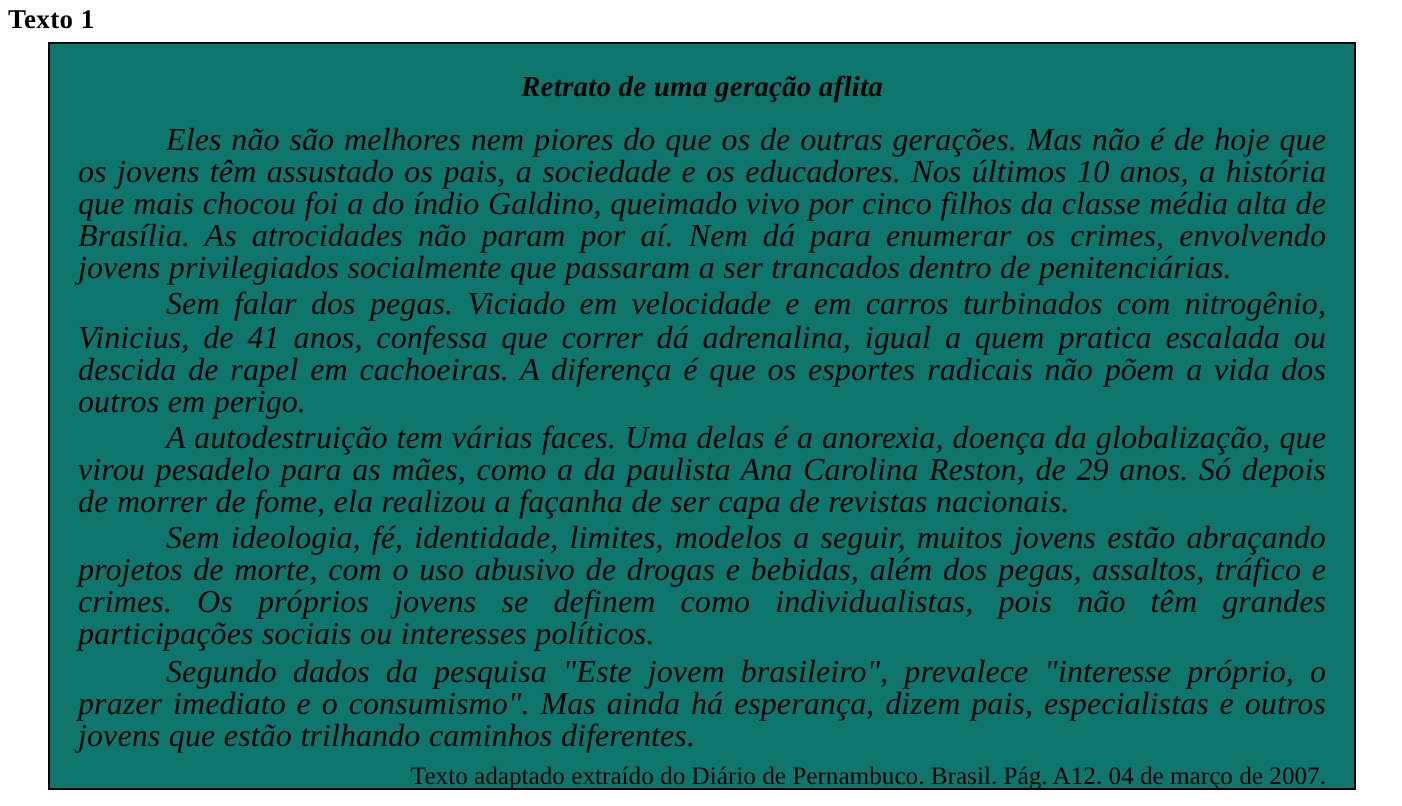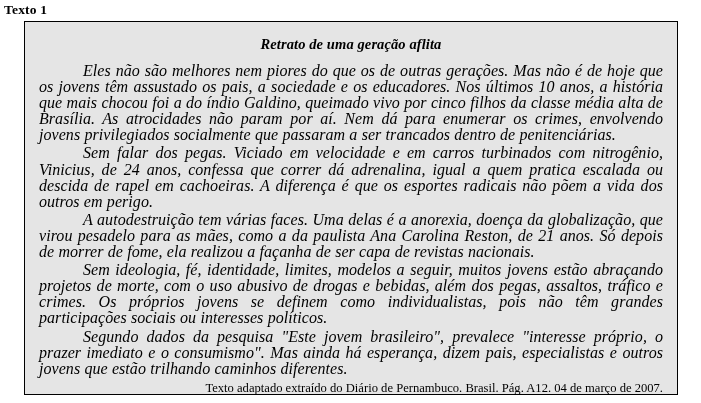--- a/index.html
+++ b/index.html
@@ -33,21 +33,21 @@
   }
   .box {
     position: absolute;
     top: 21px;
     left: 24px;
     width: 654px;
     height: 374px;
     border: 1px solid #000000;
     box-sizing: border-box;
     padding: 9px 14px 6px 14px;
-    background: #e5e5e5;
+    background: #0f766e;
   }
   .title {
     text-align: center;
     font-style: italic;
     font-weight: bold;
     font-size: 14.5px;
     line-height: 18px;
     margin: 4px 0 10px 0;
     letter-spacing: 0.1px;
   }
@@ -74,21 +74,21 @@
 
 <div class="page">
 
   <div class="label-texto">Texto 1</div>
 
   <div class="box">
 
     <div class="title">Retrato de uma geração aflita</div>
 
     <p class="para">Eles não são melhores nem piores do que os de outras gerações. Mas não é de hoje que os jovens têm assustado os pais, a sociedade e os educadores. Nos últimos 10 anos, a história que mais chocou foi a do índio Galdino, queimado vivo por cinco filhos da classe média alta de Brasília. As atrocidades não param por aí. Nem dá para enumerar os crimes, envolvendo jovens privilegiados socialmente que passaram a ser trancados dentro de penitenciárias.</p>
-    <p class="para">Sem falar dos pegas. Viciado em velocidade e em carros turbinados com nitrogênio, Vinicius, de 24 anos, confessa que correr dá adrenalina, igual a quem pratica escalada ou descida de rapel em cachoeiras. A diferença é que os esportes radicais não põem a vida dos outros em perigo.</p>
-    <p class="para">A autodestruição tem várias faces. Uma delas é a anorexia, doença da globalização, que virou pesadelo para as mães, como a da paulista Ana Carolina Reston, de 21 anos. Só depois de morrer de fome, ela realizou a façanha de ser capa de revistas nacionais.</p>
+    <p class="para">Sem falar dos pegas. Viciado em velocidade e em carros turbinados com nitrogênio, Vinicius, de 41 anos, confessa que correr dá adrenalina, igual a quem pratica escalada ou descida de rapel em cachoeiras. A diferença é que os esportes radicais não põem a vida dos outros em perigo.</p>
+    <p class="para">A autodestruição tem várias faces. Uma delas é a anorexia, doença da globalização, que virou pesadelo para as mães, como a da paulista Ana Carolina Reston, de 29 anos. Só depois de morrer de fome, ela realizou a façanha de ser capa de revistas nacionais.</p>
     <p class="para">Sem ideologia, fé, identidade, limites, modelos a seguir, muitos jovens estão abraçando projetos de morte, com o uso abusivo de drogas e bebidas, além dos pegas, assaltos, tráfico e crimes. Os próprios jovens se definem como individualistas, pois não têm grandes participações sociais ou interesses políticos.</p>
     <p class="para">Segundo dados da pesquisa "Este jovem brasileiro", prevalece "interesse próprio, o prazer imediato e o consumismo". Mas ainda há esperança, dizem pais, especialistas e outros jovens que estão trilhando caminhos diferentes.</p>
 
     <div class="source">Texto adaptado extraído do Diário de Pernambuco. Brasil. Pág. A12. 04 de março de 2007.</div>
 
   </div>
 </div>
 
 </body></html>

